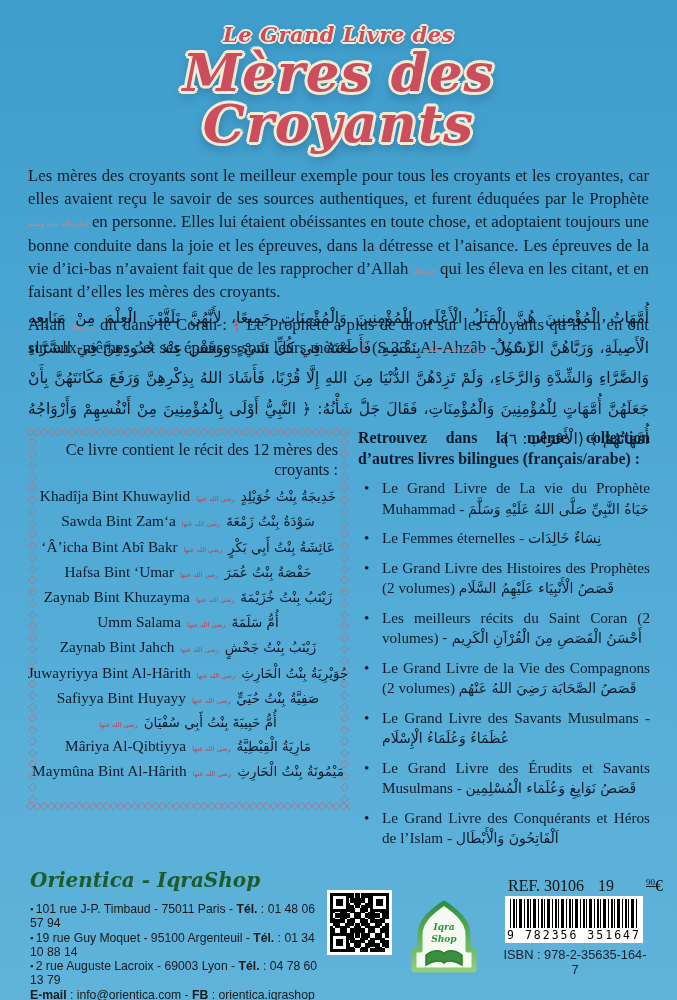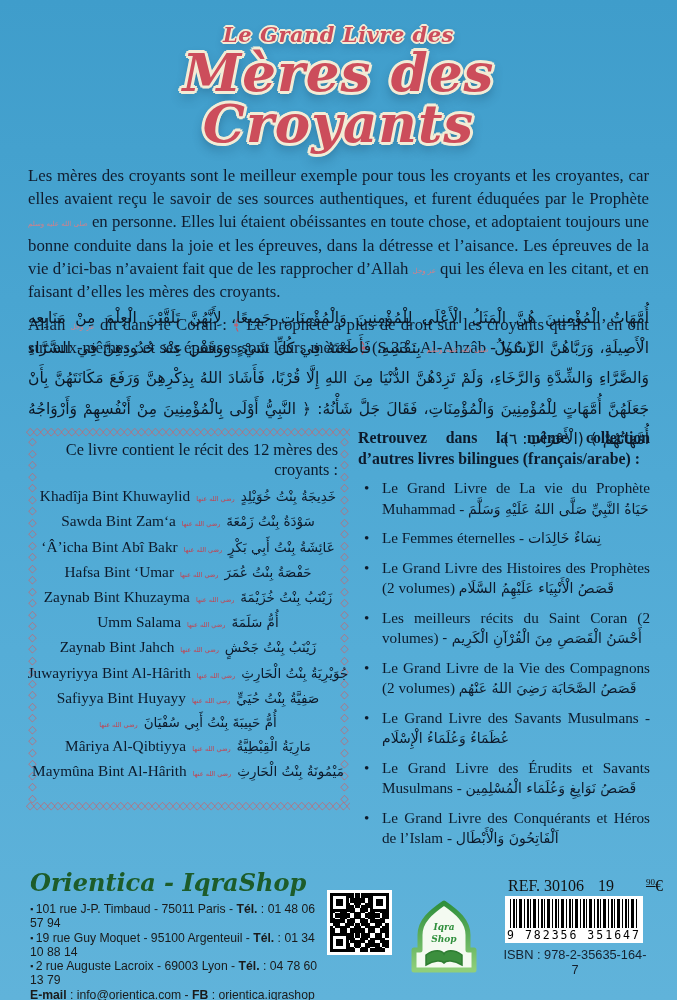--- a/index.html
+++ b/index.html
@@ -64,21 +64,21 @@
     font-size:15.2px;line-height:1.35;text-align:justify;color:#0d1a2b;}
   .collection li::before{content:"•";position:absolute;left:6px;top:0;}
   .coll-ar{font-family:"DejaVu Sans",sans-serif;font-size:14px;direction:rtl;unicode-bidi:isolate;}
   
   .note{position:absolute;left:30px;top:832px;width:620px;
     font-family:"Liberation Sans",sans-serif;font-size:14.6px;color:#2e2e2e;}
   .note-label{color:#e0565f;font-weight:bold;}
   
   .brand{position:absolute;left:30px;top:868px;
     font-family:"DejaVu Serif",serif;font-style:italic;font-weight:bold;
-    font-size:24px;color:#1d5c2a;}
+    font-size:20px;color:#1d5c2a;}
   .addresses{position:absolute;left:30px;top:902px;width:300px;
     font-family:"Liberation Sans",sans-serif;font-size:12.2px;line-height:14.3px;color:#1a1a1a;}
   .addr-line::before{content:"▪ ";font-size:9px;vertical-align:1px;}
   .lbl{font-weight:bold;text-align:right;}
   .qr{position:absolute;left:330px;top:893px;width:59px;height:59px;background:
       repeating-conic-gradient(#000 0 25%, transparent 0 50%) 0 0/10px 10px,
       repeating-conic-gradient(#000 0 25%, transparent 0 50%) 3px 5px/14px 14px,
       #fff;outline:3px solid #fff;}
   .qr .finder{position:absolute;width:13px;height:13px;border:3px solid #000;background:#fff;}
   .qr .finder::after{content:"";position:absolute;left:3px;top:3px;width:7px;height:7px;background:#000;}

